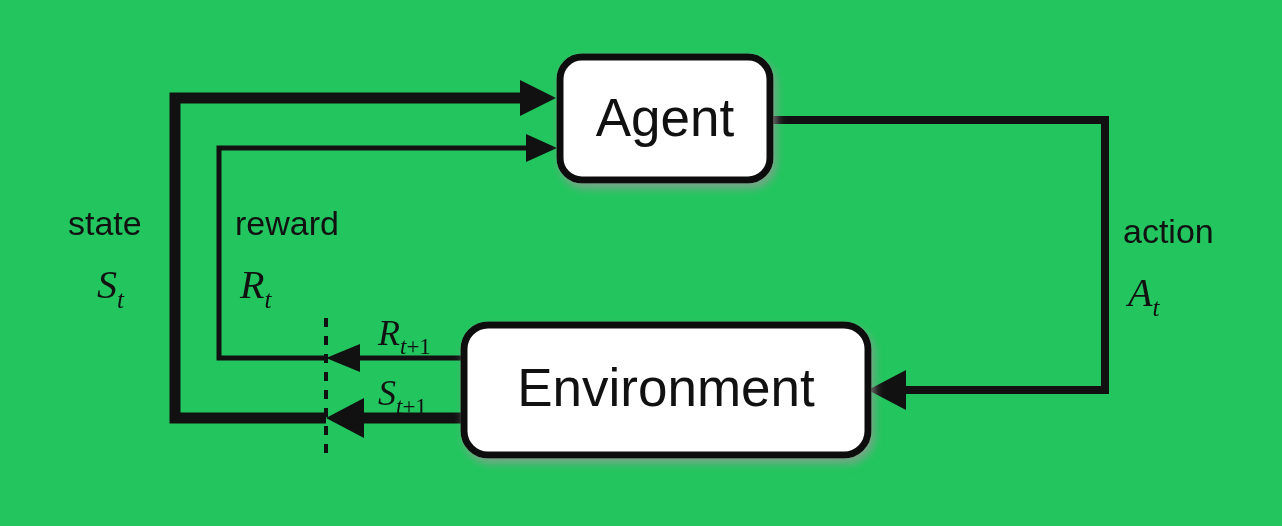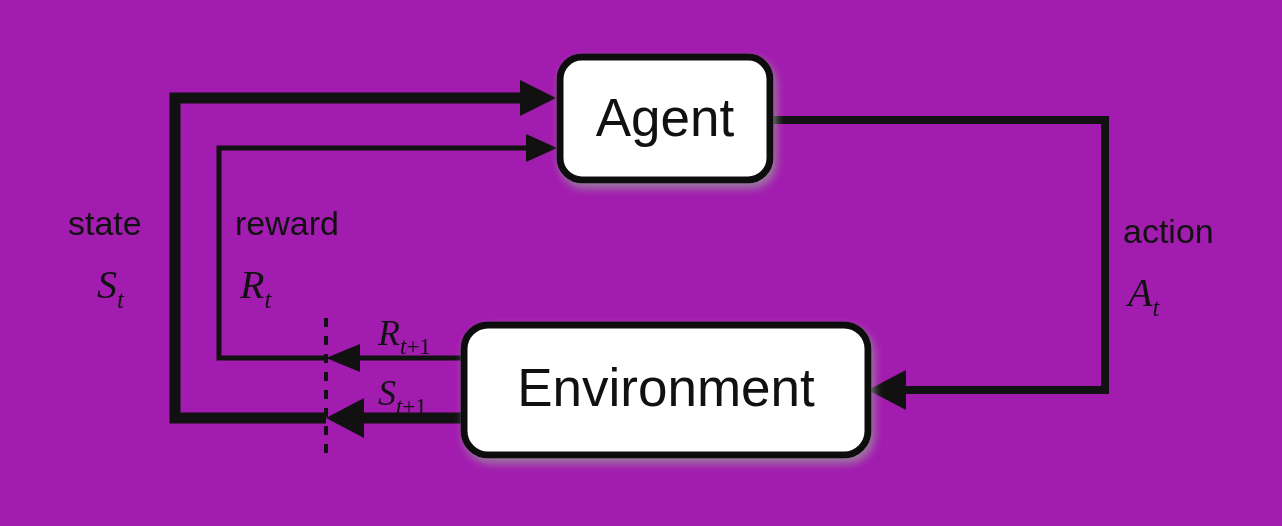--- a/index.html
+++ b/index.html
@@ -11,21 +11,21 @@
   body {
     width: 1282px;
     height: 526px;
     font-family: "Liberation Sans", sans-serif;
     overflow: hidden;
   }
   #diagram-root {
     position: relative;
     width: 1282px;
     height: 526px;
-    background: #a21caf;
+    background: #22c55e;
   }
   #diagram-svg {
     position: absolute;
     top: 0;
     left: 0;
     width: 1282px;
     height: 526px;
     display: block;
   }
   .box-label {

